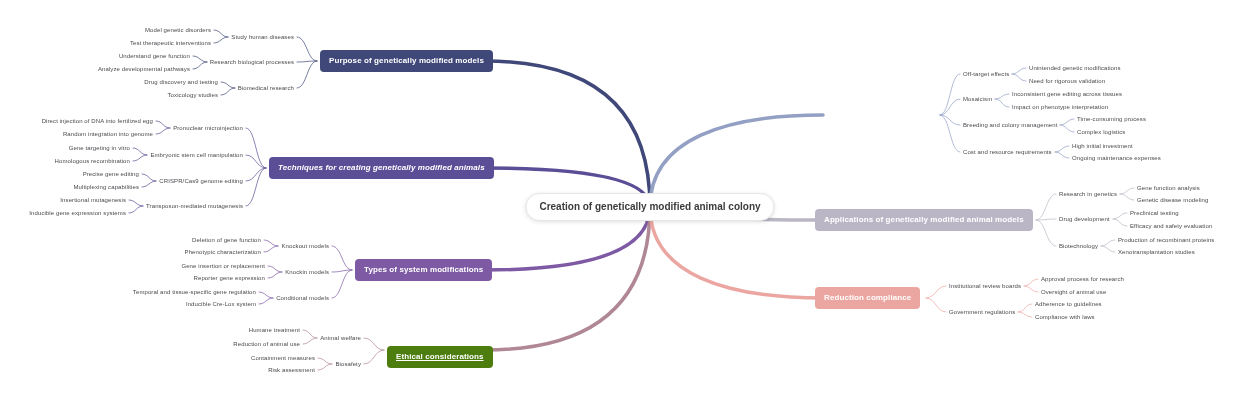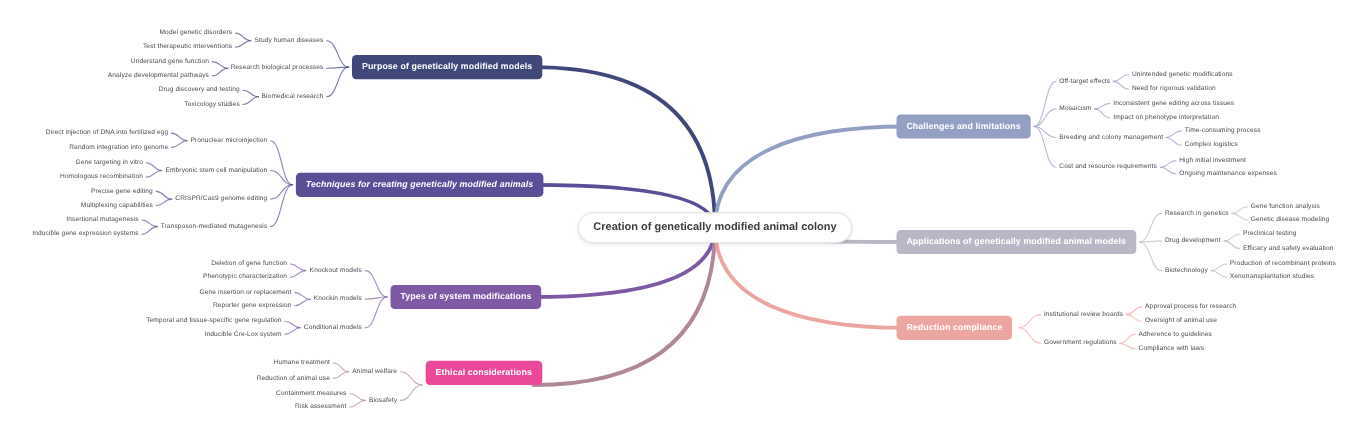--- a/index.html
+++ b/index.html
@@ -121,28 +121,27 @@
       <div class="topic-box" id="box-2" style="background: rgb(126, 90, 164); left: 355px; top: 259px;">Types of system modifications</div>
       <span class="node" id="n-2-0" style="right: 911px; top: 243px;">Knockout models</span>
       <span class="node leaf" id="n-2-0-0" style="right: 979px; top: 237px;">Deletion of gene function</span>
       <span class="node leaf" id="n-2-0-1" style="right: 979px; top: 249px;">Phenotypic characterization</span>
       <span class="node" id="n-2-1" style="right: 911px; top: 269px;">Knockin models</span>
       <span class="node leaf" id="n-2-1-0" style="right: 975px; top: 263px;">Gene insertion or replacement</span>
       <span class="node leaf" id="n-2-1-1" style="right: 975px; top: 275px;">Reporter gene expression</span>
       <span class="node" id="n-2-2" style="right: 911px; top: 295px;">Conditional models</span>
       <span class="node leaf" id="n-2-2-0" style="right: 984px; top: 289px;">Temporal and tissue-specific gene regulation</span>
       <span class="node leaf" id="n-2-2-1" style="right: 984px; top: 301px;">Inducible Cre-Lox system</span>
-      <div class="topic-box" id="box-3" style="background: #ec4899; left: 387px; top: 328px;">Ethical considerations</div>
+      <div class="topic-box" id="box-3" style="background: #4d7c0f; left: 387px; top: 346px; text-decoration: underline;">Ethical considerations</div>
       <span class="node" id="n-3-0" style="right: 879px; top: 335px;">Animal welfare</span>
       <span class="node leaf" id="n-3-0-0" style="right: 940px; top: 327px;">Humane treatment</span>
       <span class="node leaf" id="n-3-0-1" style="right: 940px; top: 341px;">Reduction of animal use</span>
       <span class="node" id="n-3-1" style="right: 879px; top: 361px;">Biosafety</span>
       <span class="node leaf" id="n-3-1-0" style="right: 925px; top: 355px;">Containment measures</span>
       <span class="node leaf" id="n-3-1-1" style="right: 925px; top: 367px;">Risk assessment</span>
-      <div class="topic-box" id="box-4" style="background: rgb(147, 160, 196); left: 815px; top: 104px;">Challenges and limitations</div>
       <span class="node" id="n-4-0" style="left: 963px; top: 71px;">Off-target effects</span>
       <span class="node leaf" id="n-4-0-0" style="left: 1029px; top: 65px;">Unintended genetic modifications</span>
       <span class="node leaf" id="n-4-0-1" style="left: 1029px; top: 78px;">Need for rigorous validation</span>
       <span class="node" id="n-4-1" style="left: 963px; top: 96px;">Mosaicism</span>
       <span class="node leaf" id="n-4-1-0" style="left: 1012px; top: 91px;">Inconsistent gene editing across tissues</span>
       <span class="node leaf" id="n-4-1-1" style="left: 1012px; top: 104px;">Impact on phenotype interpretation</span>
       <span class="node" id="n-4-2" style="left: 963px; top: 122px;">Breeding and colony management</span>
       <span class="node leaf" id="n-4-2-0" style="left: 1077px; top: 116px;">Time-consuming process</span>
       <span class="node leaf" id="n-4-2-1" style="left: 1077px; top: 129px;">Complex logistics</span>
       <span class="node" id="n-4-3" style="left: 963px; top: 149px;">Cost and resource requirements</span>

